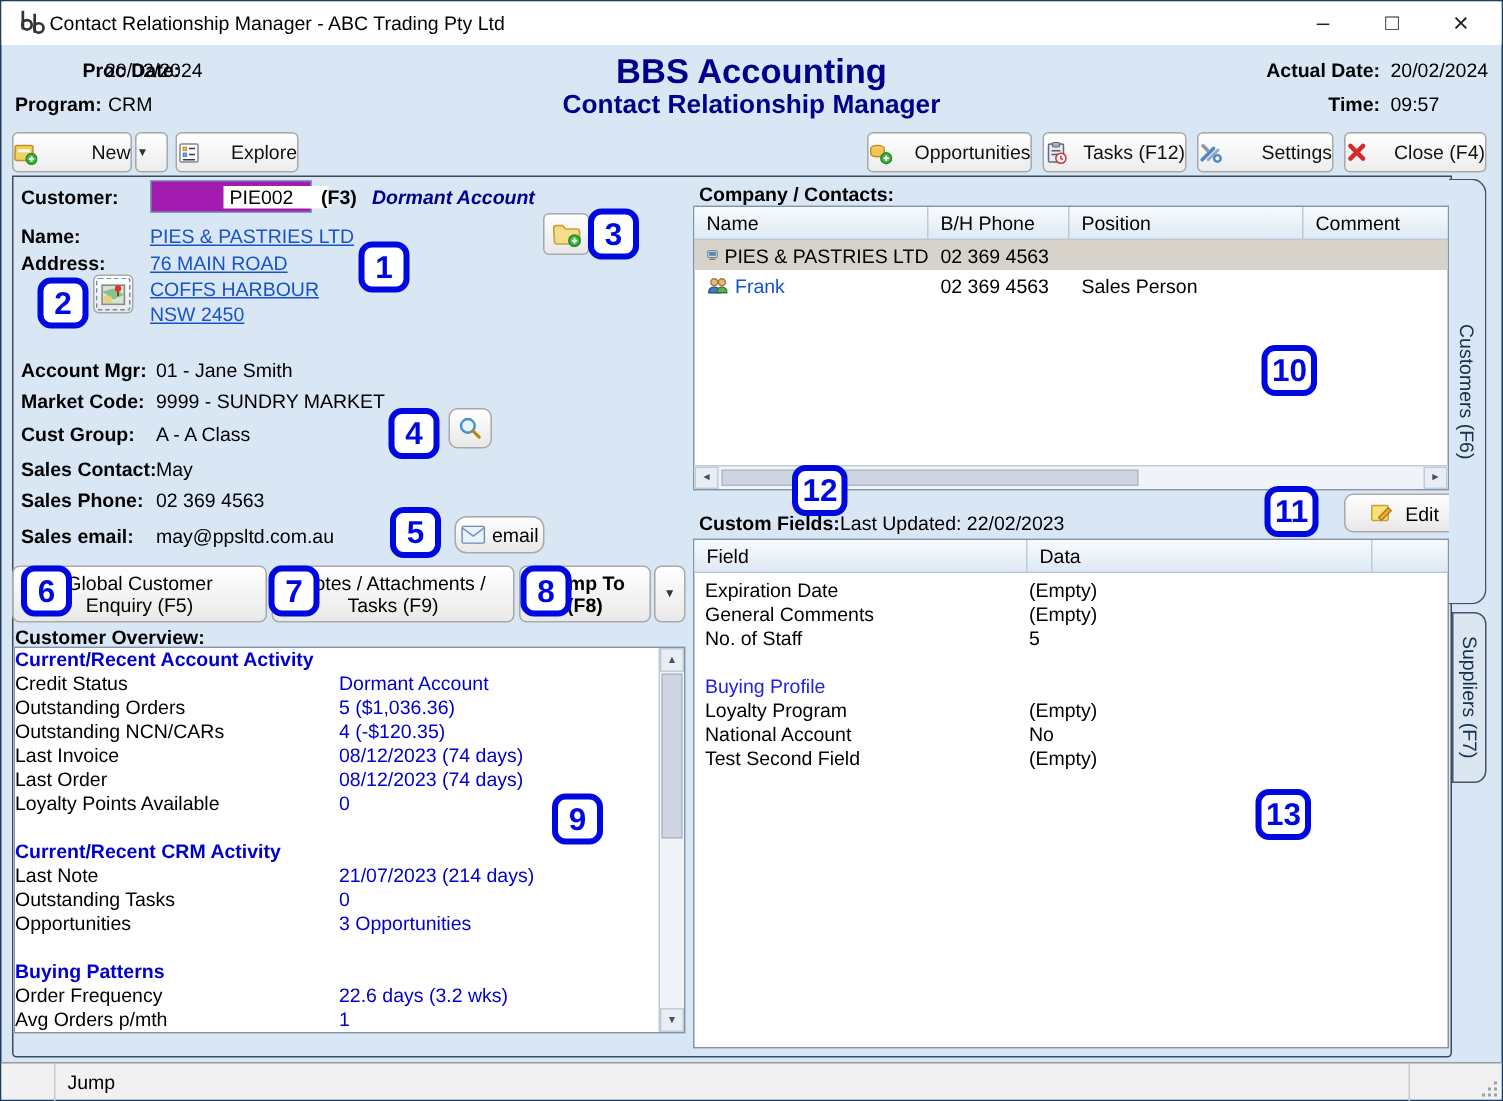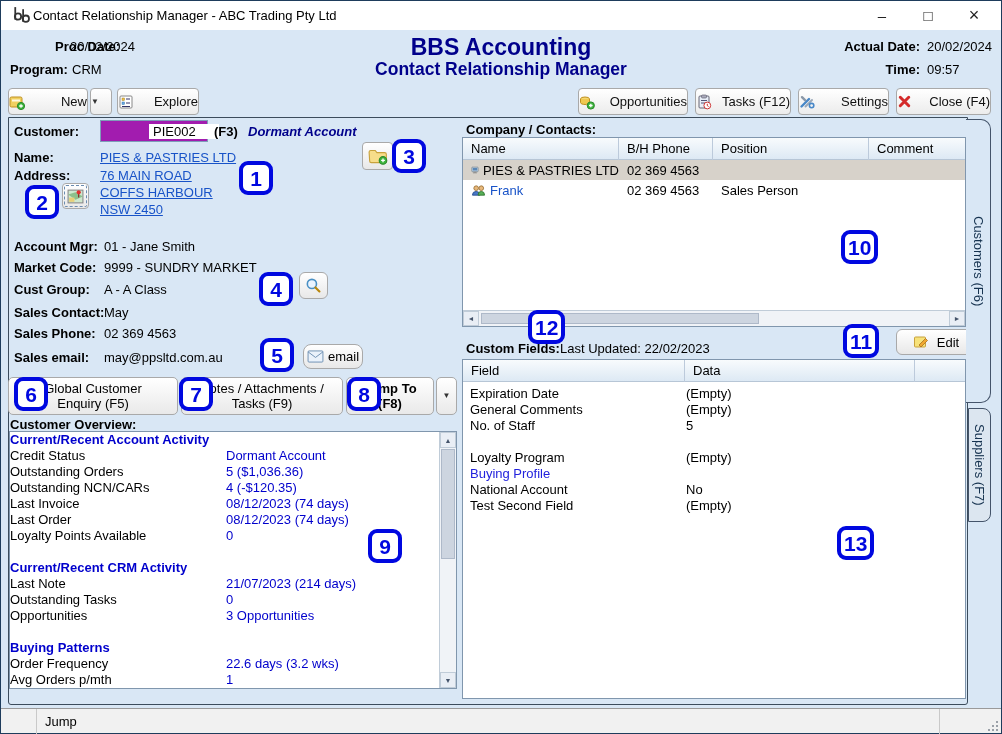--- a/index.html
+++ b/index.html
@@ -369,22 +369,22 @@
   <div class="thead" style="left:463px; top:360px; width:502px;">
     <div class="th" style="width:222px;">Field</div>
     <div class="th" style="width:230px;">Data</div>
     <div class="th" style="width:50px; border-right:none;"></div>
   </div>
   <div class="cf-content">
     <div class="cf-row"><span class="l">Expiration Date</span><span>(Empty)</span></div>
     <div class="cf-row"><span class="l">General Comments</span><span>(Empty)</span></div>
     <div class="cf-row"><span class="l">No. of Staff</span><span>5</span></div>
     <div class="gap"></div>
+    <div class="cf-row"><span class="l blue-link">Buying Profile</span><span></span></div>
     <div class="cf-row"><span class="l">Loyalty Program</span><span>(Empty)</span></div>
-    <div class="cf-row"><span class="l blue-link">Buying Profile</span><span></span></div>
     <div class="cf-row"><span class="l">National Account</span><span>No</span></div>
     <div class="cf-row"><span class="l">Test Second Field</span><span>(Empty)</span></div>
   </div>
 
   <div class="side-tab" style="left:966px; top:119px; width:25px; height:284px; z-index:5;">
     <span>Customers (F6)</span>
   </div>
   <div class="side-tab" style="left:968px; top:408px; width:23px; height:114px; background:#dce6f0; border-left:1px solid #44546a; border-radius:0 8px 8px 0;">
     <span>Suppliers (F7)</span>
   </div>

